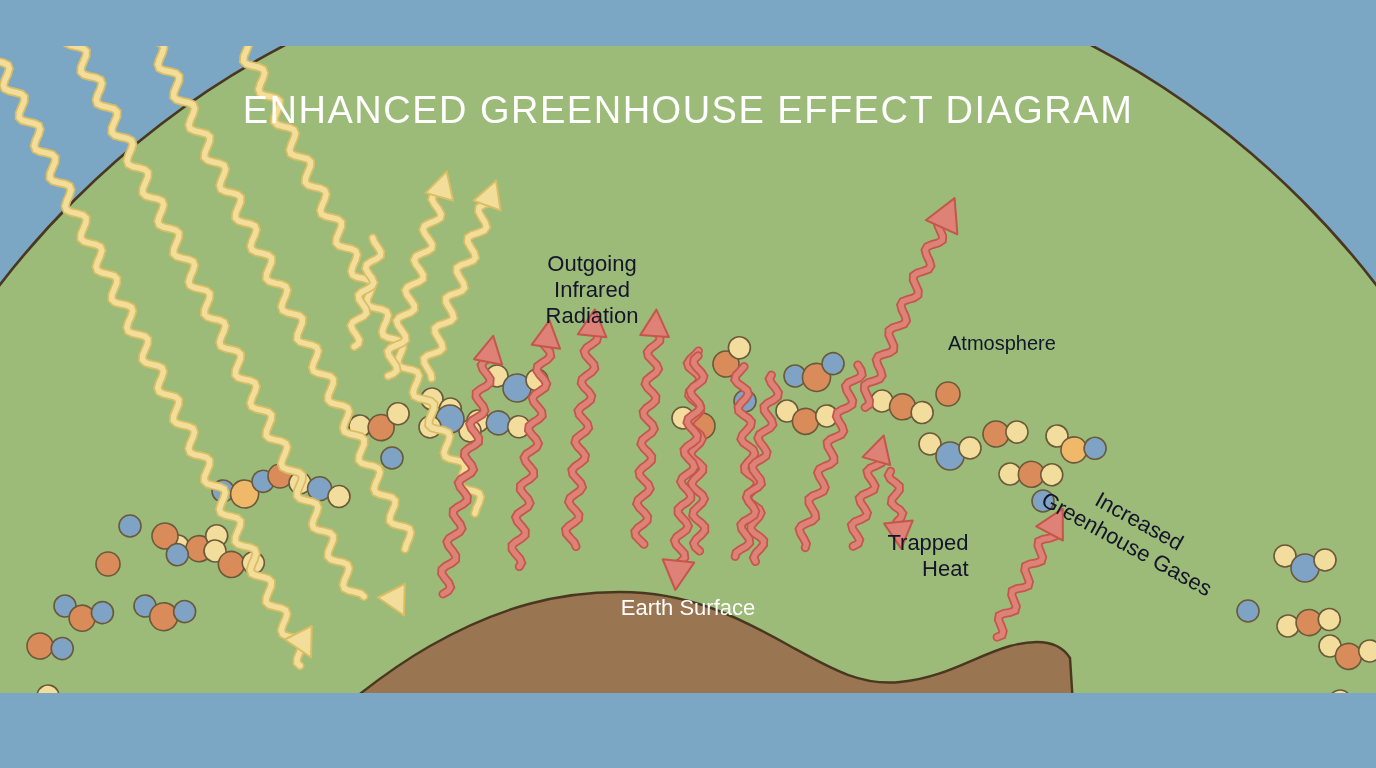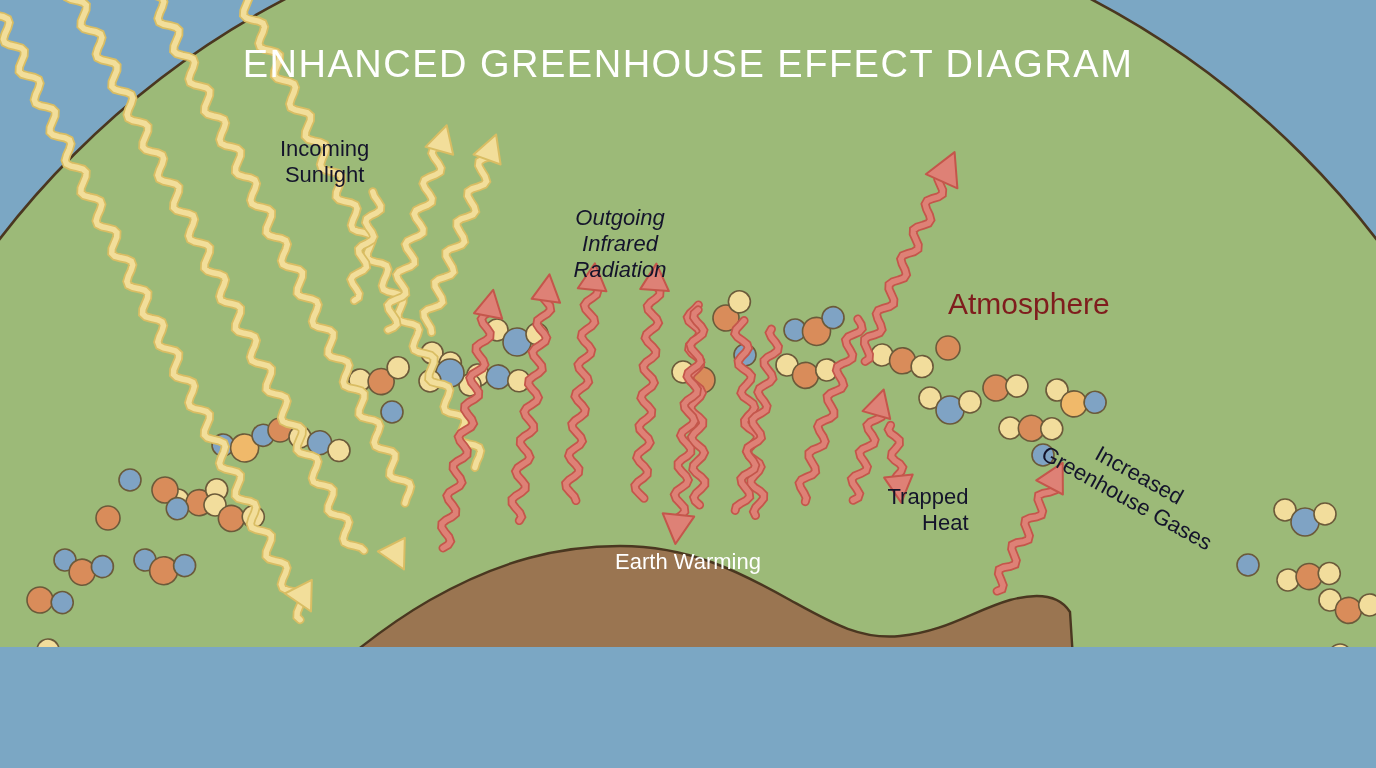--- a/index.html
+++ b/index.html
@@ -1,17 +1,17 @@
 <!DOCTYPE html>
 <html><head>
 <meta charset="utf-8">
 <style>
   html,body{margin:0;padding:0;background:#7ba7c4;}
   body{width:1376px;height:768px;overflow:hidden;font-family:"Liberation Sans",sans-serif;}
-  #stage{position:relative;width:1376px;height:647px;overflow:hidden;}
+  #stage{position:relative;width:1376px;height:647px;overflow:hidden;margin-top:46px;}
   #stage svg{position:absolute;left:0;top:0;}
   .lbl{position:absolute;white-space:pre;line-height:1.18;}
 </style>
 </head>
 <body>
 
 <div id="stage">
 
 <svg width="1376" height="768" viewBox="0 0 1376 768">
   <defs>
@@ -365,26 +365,25 @@
         <polygon points="954.6,152.1 957.4,188.3 925.8,174.2" fill="#de8176" stroke="#c4564b" stroke-width="2" stroke-linejoin="round"></polygon>
         <path d="M997.1 591.1L1002.0 589.2L1003.1 585.2L1000.9 579.5L998.5 573.8L999.2 569.6L1003.7 567.5L1010.2 566.4L1015.1 564.5L1016.2 560.5L1014.0 554.8L1011.7 549.0L1012.3 544.8L1016.9 542.7L1023.4 541.7L1028.3 539.7L1029.3 535.8L1027.2 530.1L1024.8 524.3L1025.5 520.1L1030.0 518.0L1036.5 516.9L1041.4 515.0L1042.5 511.1L1040.3 505.4L1038.0 499.6L1038.6 495.4L1043.2 493.3L1049.6 492.2L1054.6 490.3L1055.6 486.3" fill="none" stroke="#c4564b" stroke-width="9" stroke-linecap="round"></path>
         <path d="M997.1 591.1L1002.0 589.2L1003.1 585.2L1000.9 579.5L998.5 573.8L999.2 569.6L1003.7 567.5L1010.2 566.4L1015.1 564.5L1016.2 560.5L1014.0 554.8L1011.7 549.0L1012.3 544.8L1016.9 542.7L1023.4 541.7L1028.3 539.7L1029.3 535.8L1027.2 530.1L1024.8 524.3L1025.5 520.1L1030.0 518.0L1036.5 516.9L1041.4 515.0L1042.5 511.1L1040.3 505.4L1038.0 499.6L1038.6 495.4L1043.2 493.3L1049.6 492.2L1054.6 490.3L1055.6 486.3" fill="none" stroke="#de8176" stroke-width="5.5" stroke-linecap="round"></path>
         <polygon points="1062.7,462.7 1062.9,494.5 1036.2,480.3" fill="#de8176" stroke="#c4564b" stroke-width="2" stroke-linejoin="round"></polygon>
       </g>
 
 </svg>
 
 <div class="lbl" style="left:50%;top:42px;transform:translateX(-50%);font-size:38px;letter-spacing:1.5px;color:#ffffff;font-weight:400;">ENHANCED GREENHOUSE EFFECT DIAGRAM</div>
 
-<div class="lbl" style="left:280px;top:136px;font-size:22px;color:#14142b;text-align:center;">Incoming<br>Sunlight</div>
-
-<div class="lbl" style="left:620px;top:205px;font-size:22px;color:#14142b;text-align:center;transform:translateX(-50%);font-style:italic;">Outgoing<br>Infrared<br>Radiation</div>
-
-<div class="lbl" style="left:948px;top:286px;font-size:30px;color:#7f1d1d;">Atmosphere</div>
+
+<div class="lbl" style="left:592px;top:205px;font-size:22px;color:#14142b;text-align:center;transform:translateX(-50%);">Outgoing<br>Infrared<br>Radiation</div>
+
+<div class="lbl" style="left:948px;top:286px;font-size:20px;color:#0f172a;">Atmosphere</div>
 
 <div class="lbl" style="left:1062px;top:418px;font-size:22px;color:#14142b;text-align:center;transform:rotate(29deg);transform-origin:left top;">Increased<br>Greenhouse Gases</div>
 
 <div class="lbl" style="left:928px;top:484px;font-size:22px;color:#14142b;text-align:right;transform:translateX(-50%);">Trapped<br>Heat</div>
 
 
-<div class="lbl" style="left:688px;top:549px;font-size:22px;color:#ffffff;transform:translateX(-50%);">Earth Warming</div>
+<div class="lbl" style="left:688px;top:549px;font-size:22px;color:#ffffff;transform:translateX(-50%);">Earth Surface</div>
 
 </div>
 
 </body></html>

